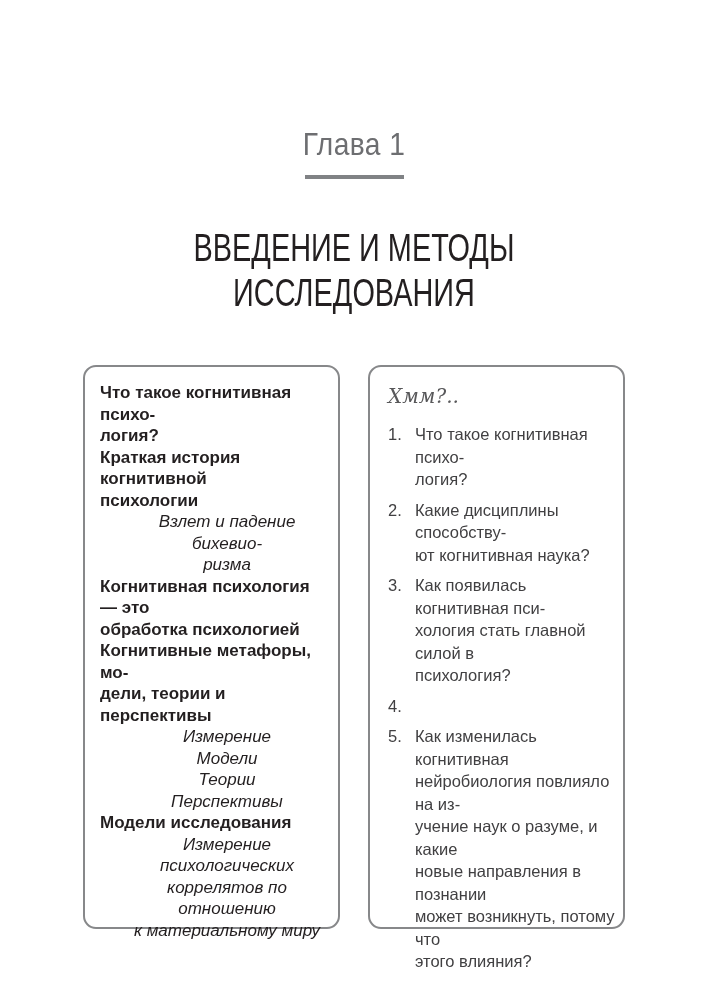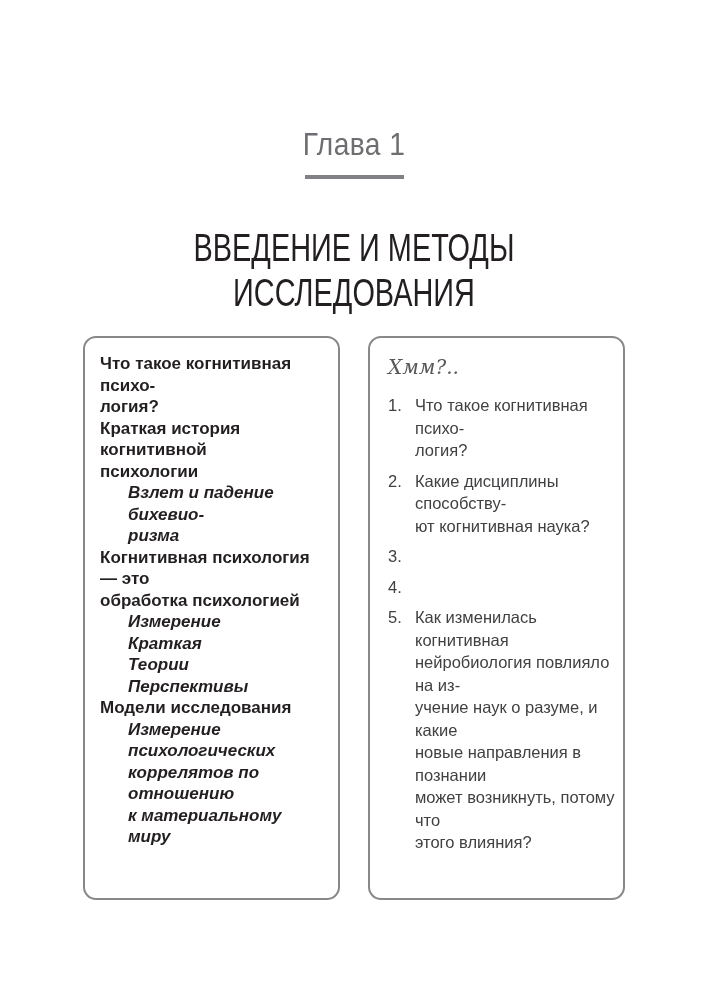--- a/index.html
+++ b/index.html
@@ -25,37 +25,37 @@
   }
   .page-title {
     position: absolute; top: 226px; left: 0; width: 708px;
     text-align: center;
     font-size: 38px; line-height: 45px; font-weight: 400; color: #231f20;
     transform: scaleX(0.76);
     white-space: nowrap;
   }
 
   .boxes {
-    position: absolute; top: 336px; left: 83px;
+    position: absolute; top: 365px; left: 83px;
     width: 542px; height: 564px;
     display: flex; gap: 28px;
   }
   .box {
     width: 257px; height: 564px; flex: none;
     border: 2px solid #87888a; border-radius: 13px;
     background: #ffffff;
   }
 
   .toc-box { padding: 15px 12px 0 15px; }
   .toc-entry {
     font-size: 17px; line-height: 21.5px;
     white-space: pre-line; color: #231f20;
   }
   .toc-entry.bold { font-weight: 700; }
-  .toc-entry.italic { font-style: italic; font-weight: 700; padding-left: 28px; }
+  .toc-entry.italic { font-style: italic; font-weight: 400; padding-left: 28px; text-align: center; }
 
   .q-box { padding: 17px 1px 0 18px; }
   .q-heading {
     font-family: "DejaVu Serif", serif; font-style: italic;
     font-size: 20px; color: #58585a;
     margin-bottom: 15px;
   }
   .q-list { list-style: none; }
   .q-item {
     display: flex;
@@ -80,22 +80,24 @@
 
     <div class="box toc-box" id="toc-box">
         <div class="toc-entry bold">Что такое когнитивная психо-
 логия?</div>
         <div class="toc-entry bold">Краткая история когнитивной
 психологии</div>
         <div class="toc-entry italic">Взлет и падение бихевио-
 ризма</div>
         <div class="toc-entry bold">Когнитивная психология — это
 обработка психологией</div>
+        <div class="toc-entry bold">Когнитивные метафоры, мо-
+дели, теории и перспективы</div>
         <div class="toc-entry italic">Измерение</div>
-        <div class="toc-entry italic">Краткая</div>
+        <div class="toc-entry italic">Модели</div>
         <div class="toc-entry italic">Теории</div>
         <div class="toc-entry italic">Перспективы</div>
         <div class="toc-entry bold">Модели исследования</div>
         <div class="toc-entry italic">Измерение психологических
 коррелятов по отношению
 к материальному миру</div>
       </div>
 
     <div class="box q-box">
       <div class="q-heading">Хмм?..</div>
@@ -105,20 +107,23 @@
             <span class="q-text">Что такое когнитивная психо-
 логия?</span>
           </li>
           <li class="q-item">
             <span class="q-num">2.</span>
             <span class="q-text">Какие дисциплины способству-
 ют когнитивная наука?</span>
           </li>
           <li class="q-item">
             <span class="q-num">3.</span>
+            <span class="q-text">Как появилась когнитивная пси-
+хология стать главной силой в
+психология?</span>
           </li>
           <li class="q-item">
             <span class="q-num">4.</span>
           </li>
           <li class="q-item">
             <span class="q-num">5.</span>
             <span class="q-text">Как изменилась когнитивная
 нейробиология повлияло на из-
 учение наук о разуме, и какие
 новые направления в познании

